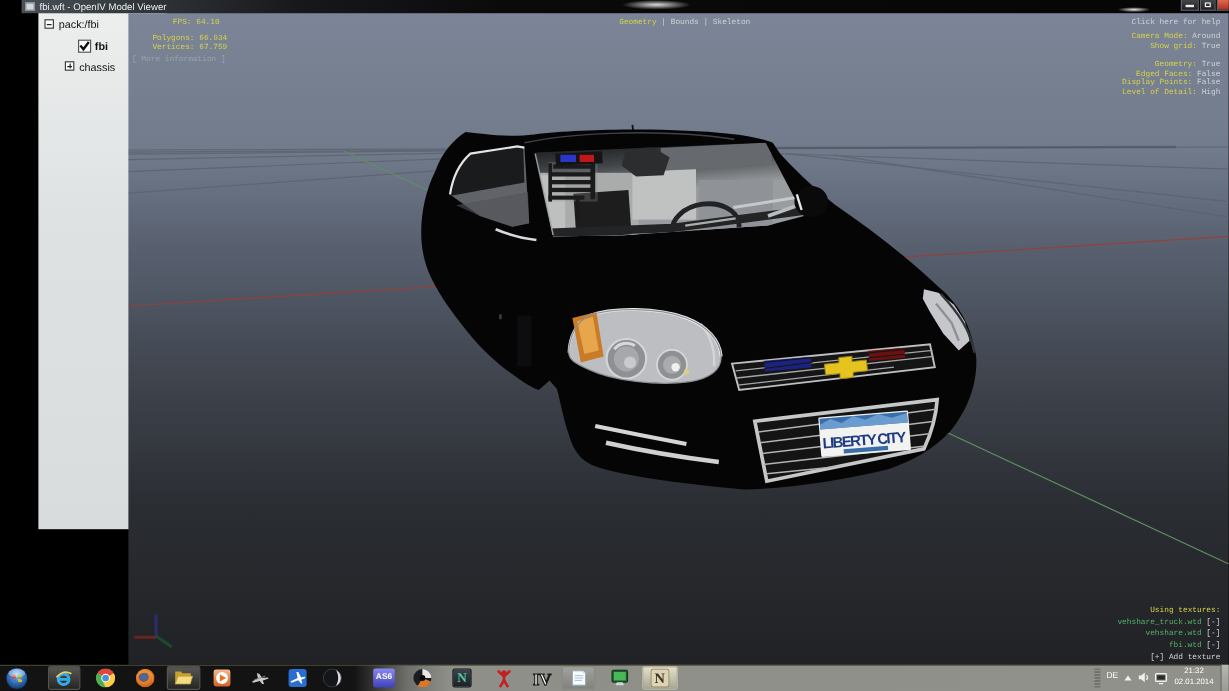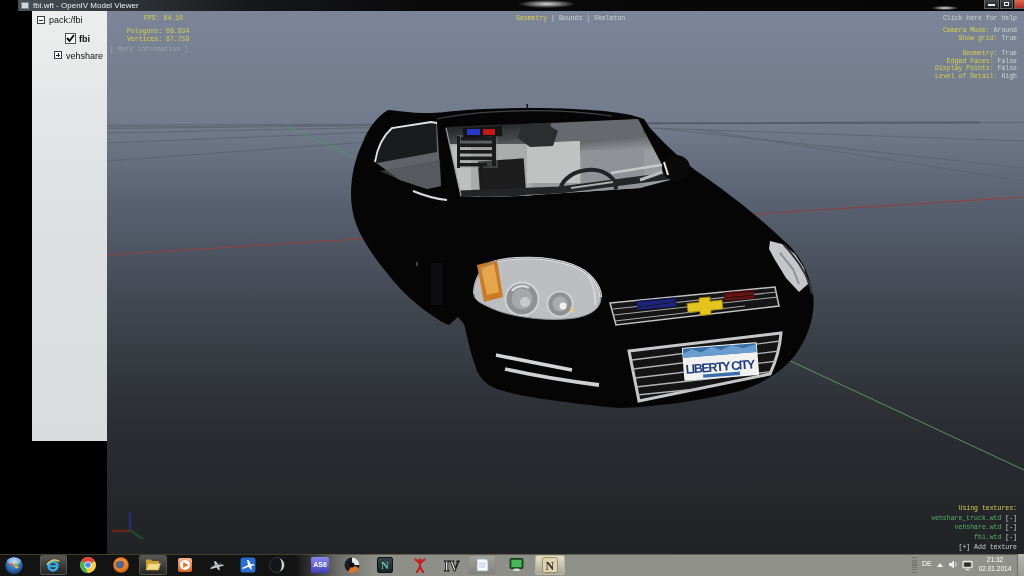--- a/index.html
+++ b/index.html
@@ -67,21 +67,21 @@
   <div id="chk">
     <svg width="11" height="11" viewBox="0 0 11 11" style="position:absolute;left:-1px;top:-1px;">
       <path d="M2 5 L4.5 8 L9 2" stroke="#111" stroke-width="2" fill="none"></path>
     </svg>
   </div>
   <div class="row" style="left:47px;top:23px;font-weight:bold;">fbi</div>
   <div class="ebox" style="left:22px;top:40px;">
       <span class="h"></span>
       <span class="v"></span>
     </div>
-  <div class="row" style="left:34px;top:40px;">vehshare</div>
+  <div class="row" style="left:34px;top:40px;">chassis</div>
 </div>
 
 <div id="viewport">
 <svg width="917" height="543" viewBox="107 11 917 543" style="position:absolute;left:0;top:0;">
 
   <g stroke="#5c6370" stroke-width="1" opacity="0.85" fill="none">
     <line x1="107" y1="125" x2="1024" y2="122.5"></line>
     <line x1="107" y1="126.8" x2="520" y2="124.5"></line>
     <line x1="107" y1="128.5" x2="430" y2="125"></line>
     <line x1="107" y1="133" x2="450" y2="126"></line>

